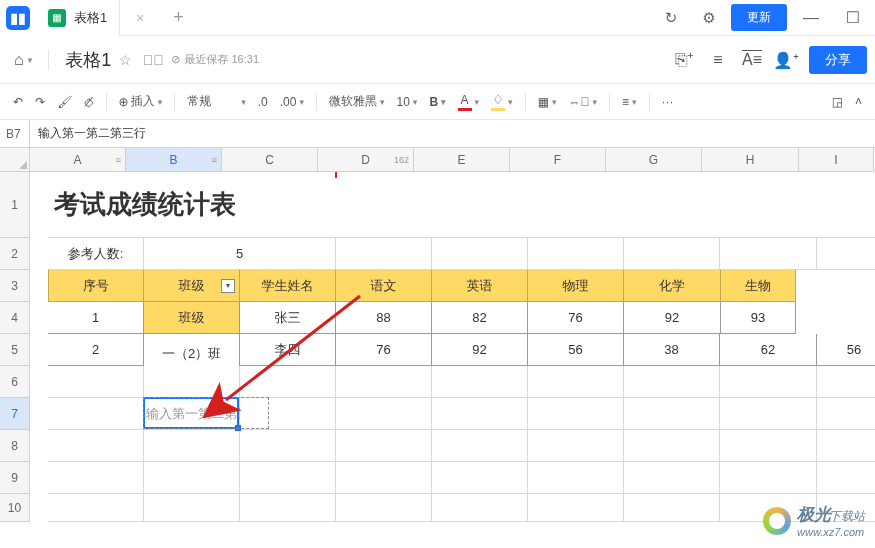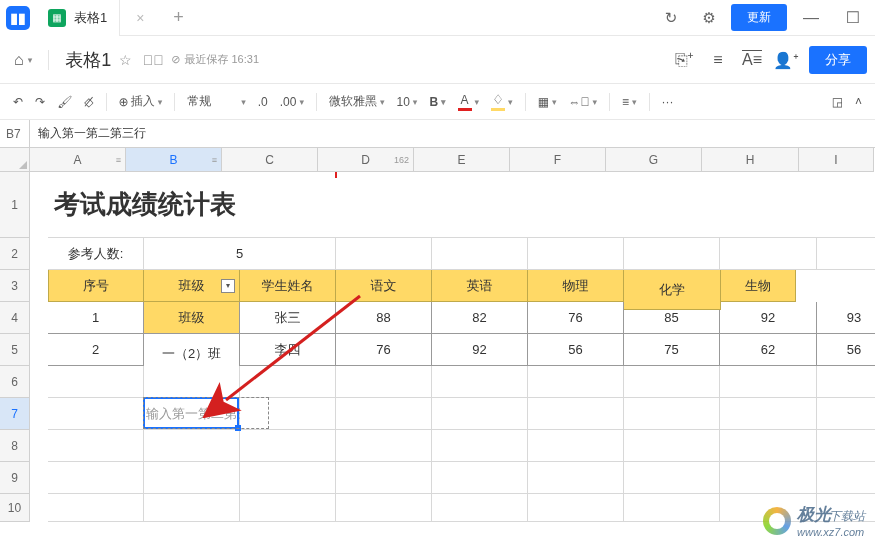--- a/index.html
+++ b/index.html
@@ -224,42 +224,41 @@
         <div class="cell " style="width: 97px; height: 32px;"></div>
         <div class="cell " style="width: 75px; height: 32px;"></div>
       </div>
       <div class="row" style="height: 32px;">
         <div class="cell hdr-yellow first" style="width: 96px; height: 32px; position: relative;">序号</div>
         <div class="cell hdr-yellow" style="width: 96px; height: 32px; position: relative;">班级<div class="filter-icon">▾</div></div>
         <div class="cell hdr-yellow" style="width: 96px; height: 32px; position: relative;">学生姓名</div>
         <div class="cell hdr-yellow" style="width: 96px; height: 32px; position: relative;">语文</div>
         <div class="cell hdr-yellow" style="width: 96px; height: 32px; position: relative;">英语</div>
         <div class="cell hdr-yellow" style="width: 96px; height: 32px; position: relative;">物理</div>
-        <div class="cell hdr-yellow" style="width: 97px; height: 40px; position: relative;">化学</div>
+        <div class="cell hdr-yellow" style="width: 97px; height: 32px; position: relative;">化学</div>
         <div class="cell hdr-yellow" style="width: 75px; height: 32px; position: relative;">生物</div>
       </div>
       <div class="row" style="height: 32px;">
         <div class="cell cell-bordered" style="width: 96px; height: 32px;">1</div>
         <div class="cell cell-bordered" style="width: 96px; height: 32px; background: rgb(255, 217, 102);">班级</div>
         <div class="cell cell-bordered" style="width: 96px; height: 32px;">张三</div>
         <div class="cell cell-bordered" style="width: 96px; height: 32px;">88</div>
         <div class="cell cell-bordered" style="width: 96px; height: 32px;">82</div>
         <div class="cell cell-bordered" style="width: 96px; height: 32px;">76</div>
-        <div class="cell cell-bordered" style="width: 96px; height: 32px;">85</div>
         <div class="cell cell-bordered" style="width: 97px; height: 32px;">92</div>
         <div class="cell cell-bordered" style="width: 75px; height: 32px;">93</div>
       </div>
       <div class="row" style="height: 32px;">
         <div class="cell cell-bordered" style="width: 96px; height: 32px;">2</div>
         <div class="cell cell-bordered" style="width: 96px; height: 40px;">一（2）班</div>
         <div class="cell cell-bordered" style="width: 96px; height: 32px;">李四</div>
         <div class="cell cell-bordered" style="width: 96px; height: 32px;">76</div>
         <div class="cell cell-bordered" style="width: 96px; height: 32px;">92</div>
         <div class="cell cell-bordered" style="width: 96px; height: 32px;">56</div>
-        <div class="cell cell-bordered" style="width: 96px; height: 32px;">75</div>
+        <div class="cell cell-bordered" style="width: 96px; height: 32px;">38</div>
         <div class="cell cell-bordered" style="width: 97px; height: 32px;">62</div>
         <div class="cell cell-bordered" style="width: 75px; height: 32px;">56</div>
       </div>
       <div class="row" style="height: 32px;">
         <div class="cell " style="width: 96px; height: 32px;"></div>
         <div class="cell " style="width: 96px; height: 32px;"></div>
         <div class="cell " style="width: 96px; height: 32px;"></div>
         <div class="cell " style="width: 96px; height: 32px;"></div>
         <div class="cell " style="width: 96px; height: 32px;"></div>
         <div class="cell " style="width: 96px; height: 32px;"></div>

